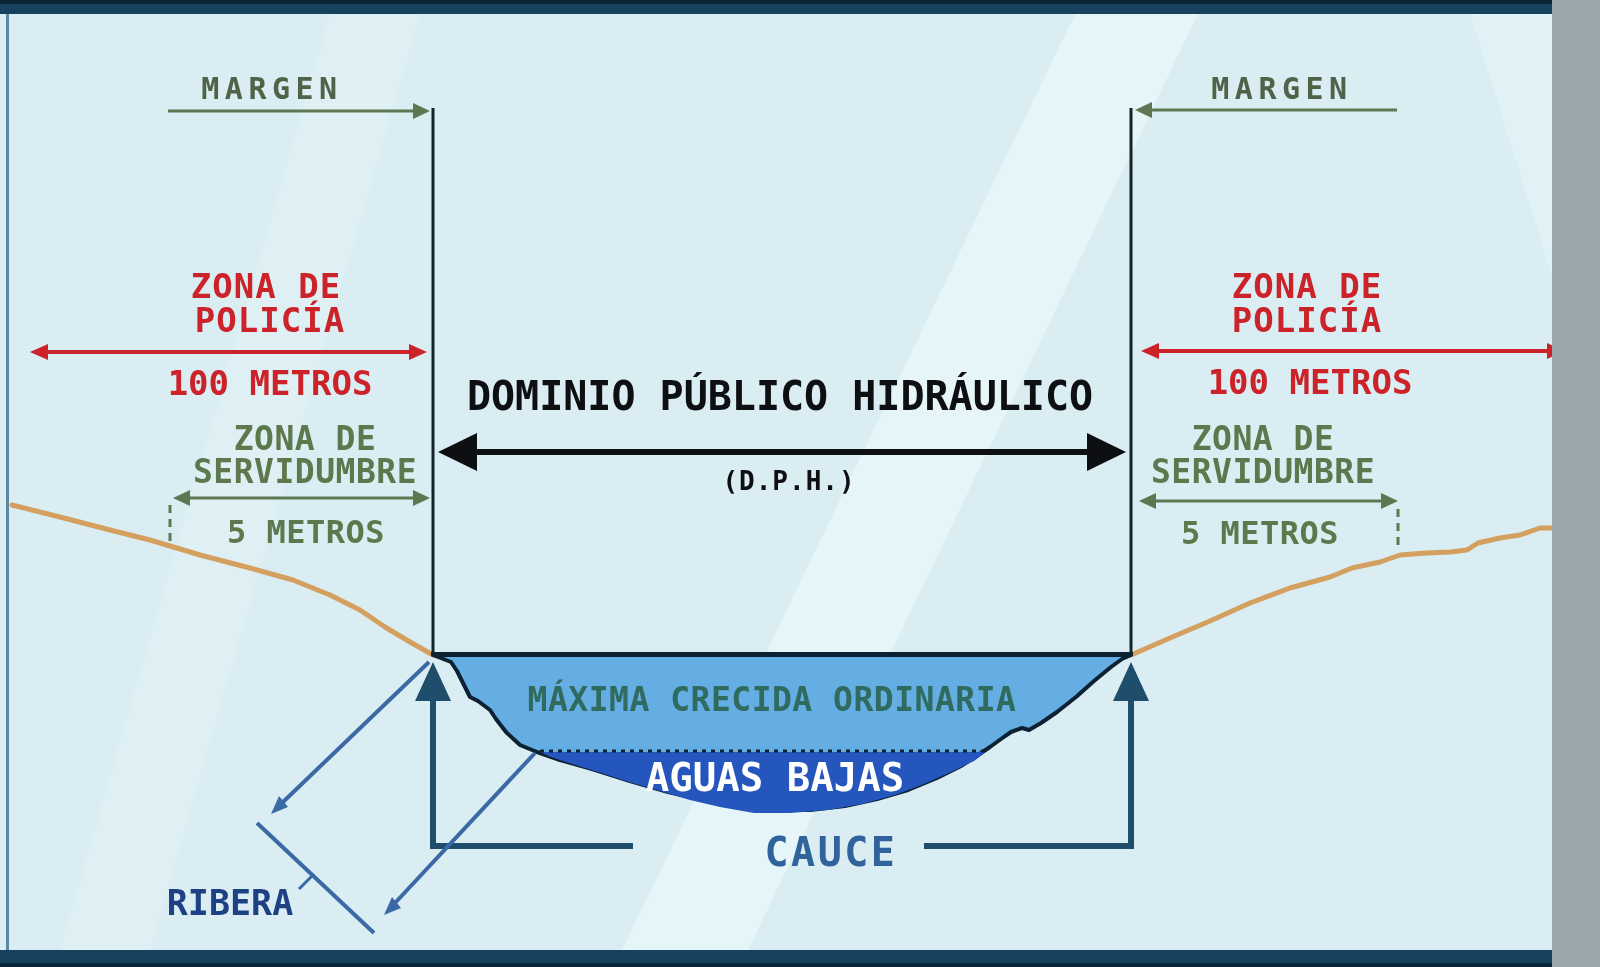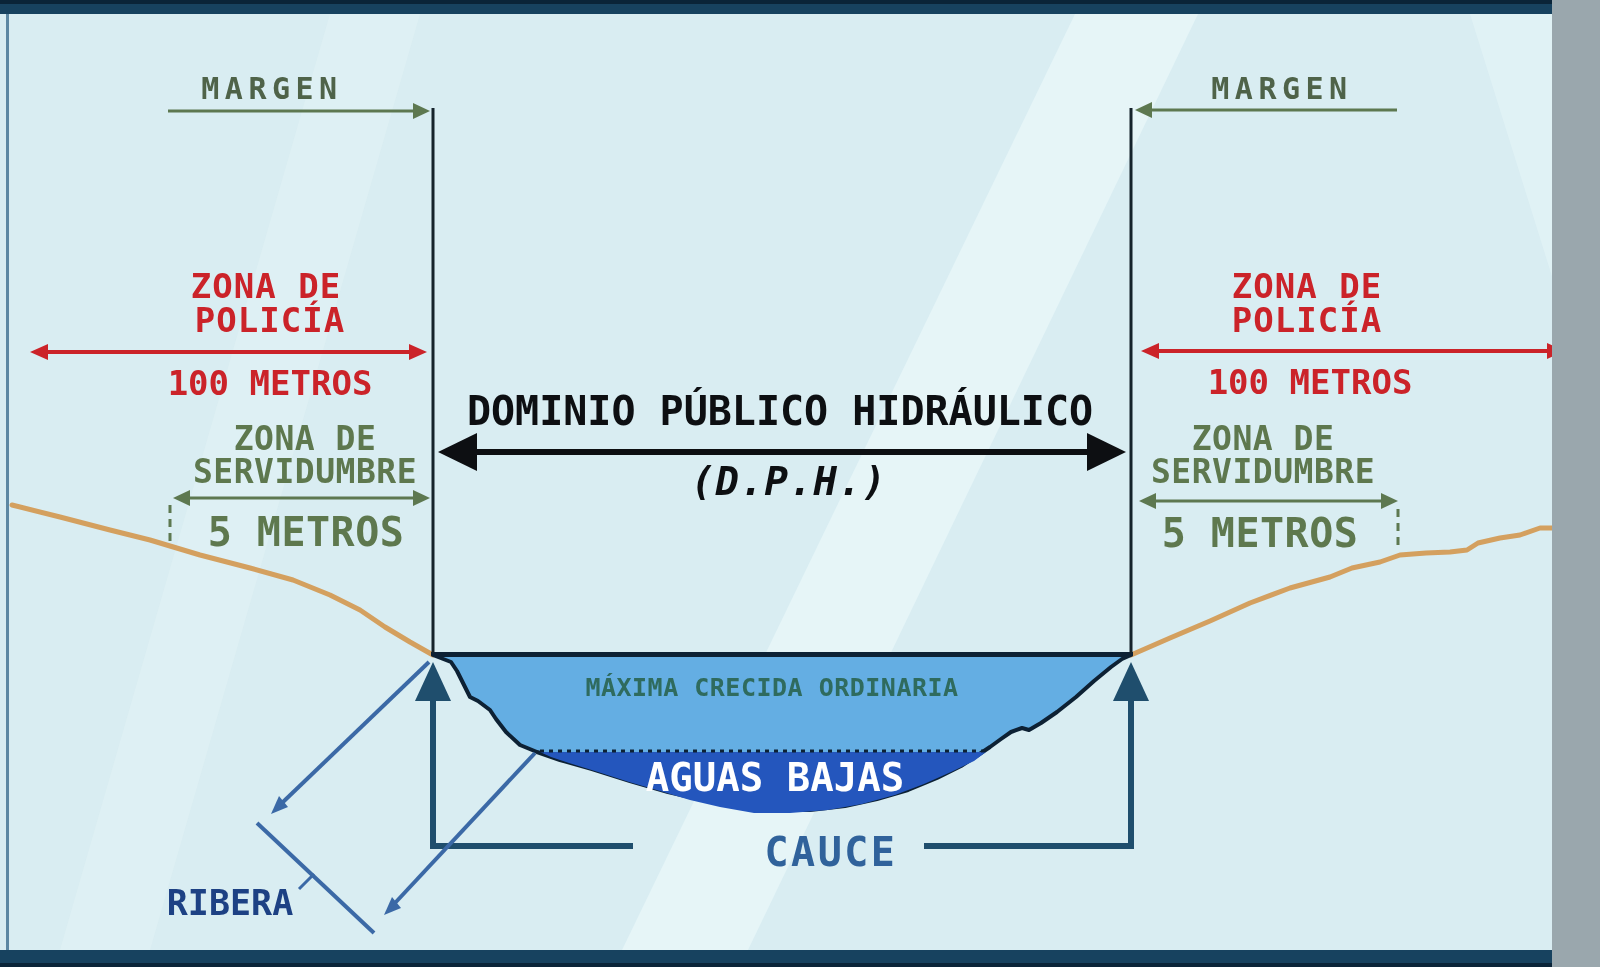--- a/index.html
+++ b/index.html
@@ -19,24 +19,24 @@
   .red  {color:#cb2329;}
   .black{color:#0d0f12;}
   .teal {color:#2f6b5e;}
   .white{color:#ffffff;}
   .cauce{color:#30629b;}
   .ribera{color:#1d4184;}
   .fs-margen {font-size:30px;letter-spacing:5.5px;}
   .fs-zona   {font-size:34px;letter-spacing:1px;}
   .fs-100m   {font-size:34px;letter-spacing:0px;}
   .fs-serv   {font-size:33px;letter-spacing:0.5px;}
-  .fs-5m     {font-size:40px;letter-spacing:0.5px;}
+  .fs-5m     {font-size:32px;letter-spacing:0.5px;}
   .fs-dominio{font-size:40px;letter-spacing:0px;}
-  .fs-dph    {font-size:39px;letter-spacing:1px;font-style:italic;}
-  .fs-maxima {font-size:25px;letter-spacing:0.5px;}
+  .fs-dph    {font-size:26px;letter-spacing:1px;}
+  .fs-maxima {font-size:33px;letter-spacing:0.5px;margin-top:12px;}
   .fs-aguas  {font-size:39px;letter-spacing:0px;}
   .fs-cauce  {font-size:40px;letter-spacing:2.5px;margin-left:48px;}
   .fs-ribera {font-size:35px;letter-spacing:0px;margin-top:7px;}
 </style>
 </head>
 <body>
 
 <div id="stage">
 
   <svg id="art" width="1600" height="967" viewBox="0 0 1600 967">
@@ -139,21 +139,21 @@
   <div class="lbl red fs-100m" style="left:1310px;top:382px">100 METROS</div>
 
   <div class="lbl olive fs-serv" style="left:305px;top:438px">ZONA DE</div>
   <div class="lbl olive fs-serv" style="left:305px;top:471px">SERVIDUMBRE</div>
   <div class="lbl olive fs-5m" style="left:306px;top:532px">5 METROS</div>
 
   <div class="lbl olive fs-serv" style="left:1263px;top:438px">ZONA DE</div>
   <div class="lbl olive fs-serv" style="left:1263px;top:471px">SERVIDUMBRE</div>
   <div class="lbl olive fs-5m" style="left:1260px;top:533px">5 METROS</div>
 
-  <div class="lbl black fs-dominio" style="left:780px;top:411px">DOMINIO PÚBLICO HIDRÁULICO</div>
+  <div class="lbl black fs-dominio" style="left:780px;top:396px">DOMINIO PÚBLICO HIDRÁULICO</div>
   <div class="lbl black fs-dph" style="left:789px;top:481px">(D.P.H.)</div>
 
   <div class="lbl teal fs-maxima" style="left:772px;top:687px">MÁXIMA CRECIDA ORDINARIA</div>
   <div class="lbl white fs-aguas" style="left:775px;top:777px">AGUAS BAJAS</div>
   <div class="lbl cauce fs-cauce" style="left:783px;top:852px">CAUCE</div>
   <div class="lbl ribera fs-ribera" style="left:230px;top:896px">RIBERA</div>
 
 </div>
 
 </body></html>

